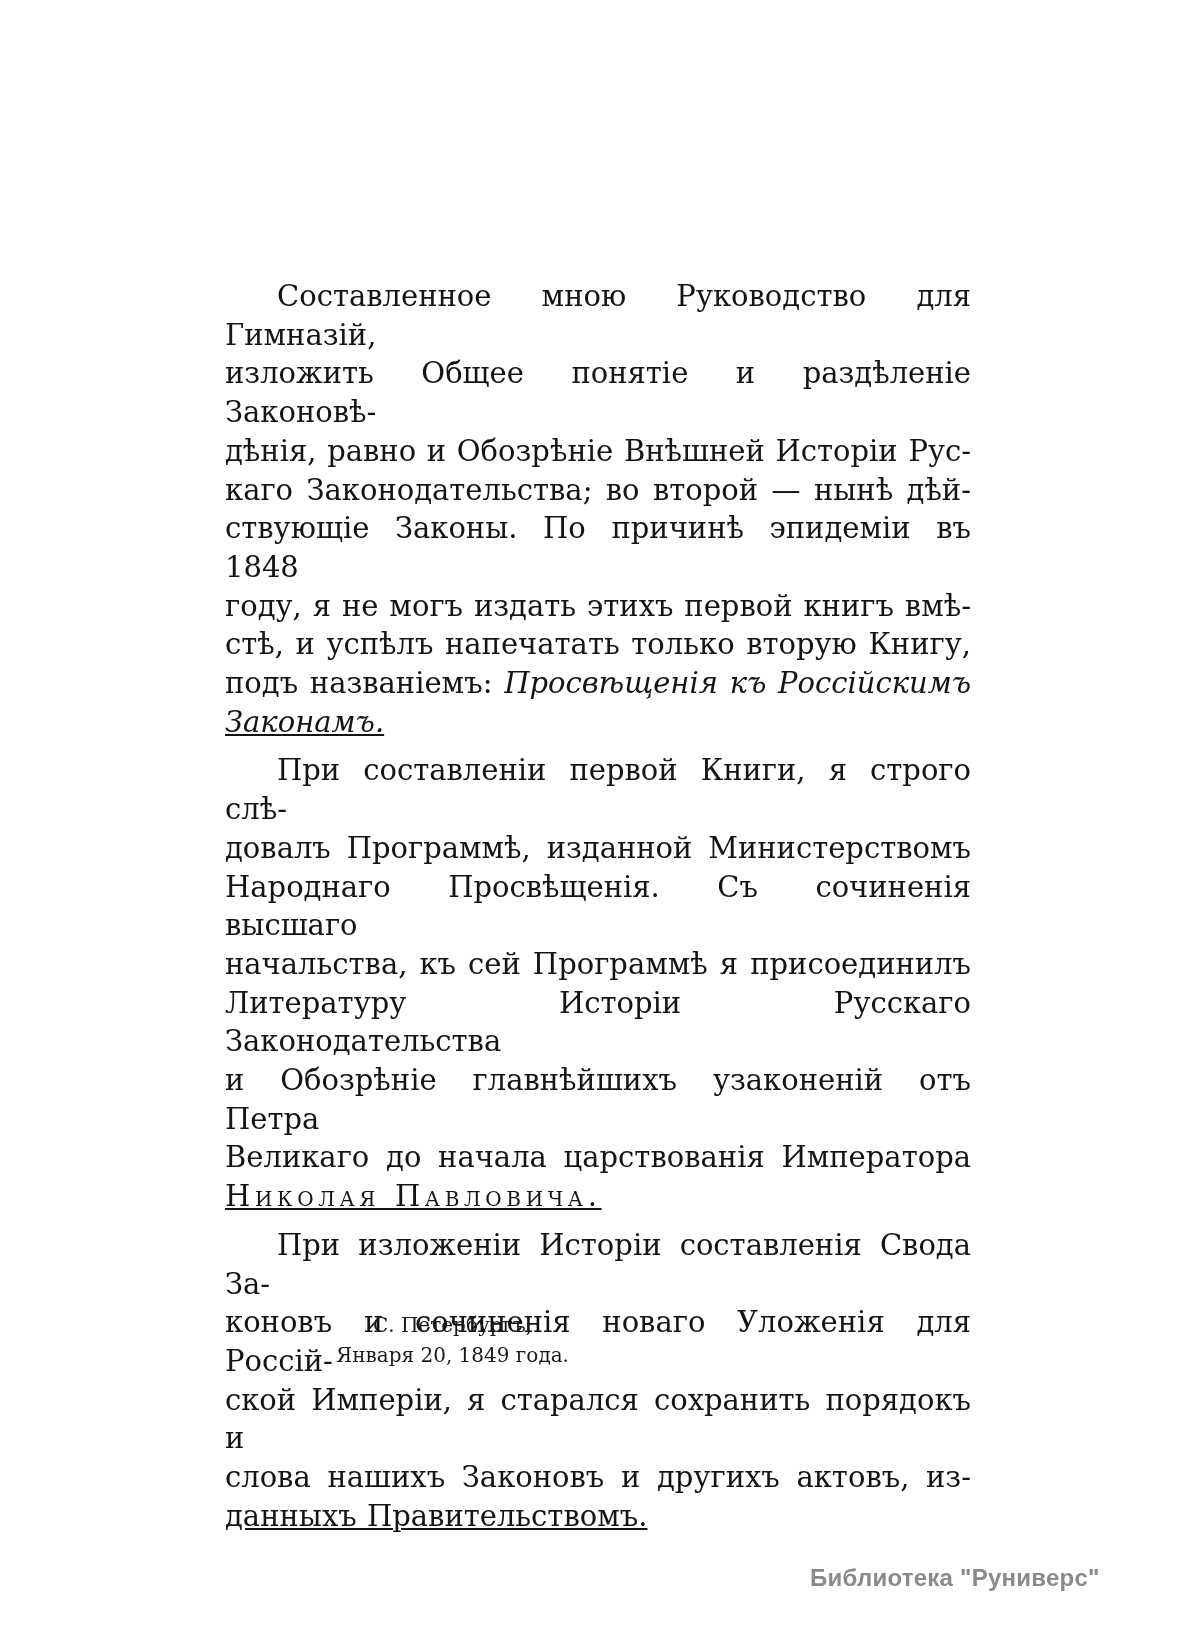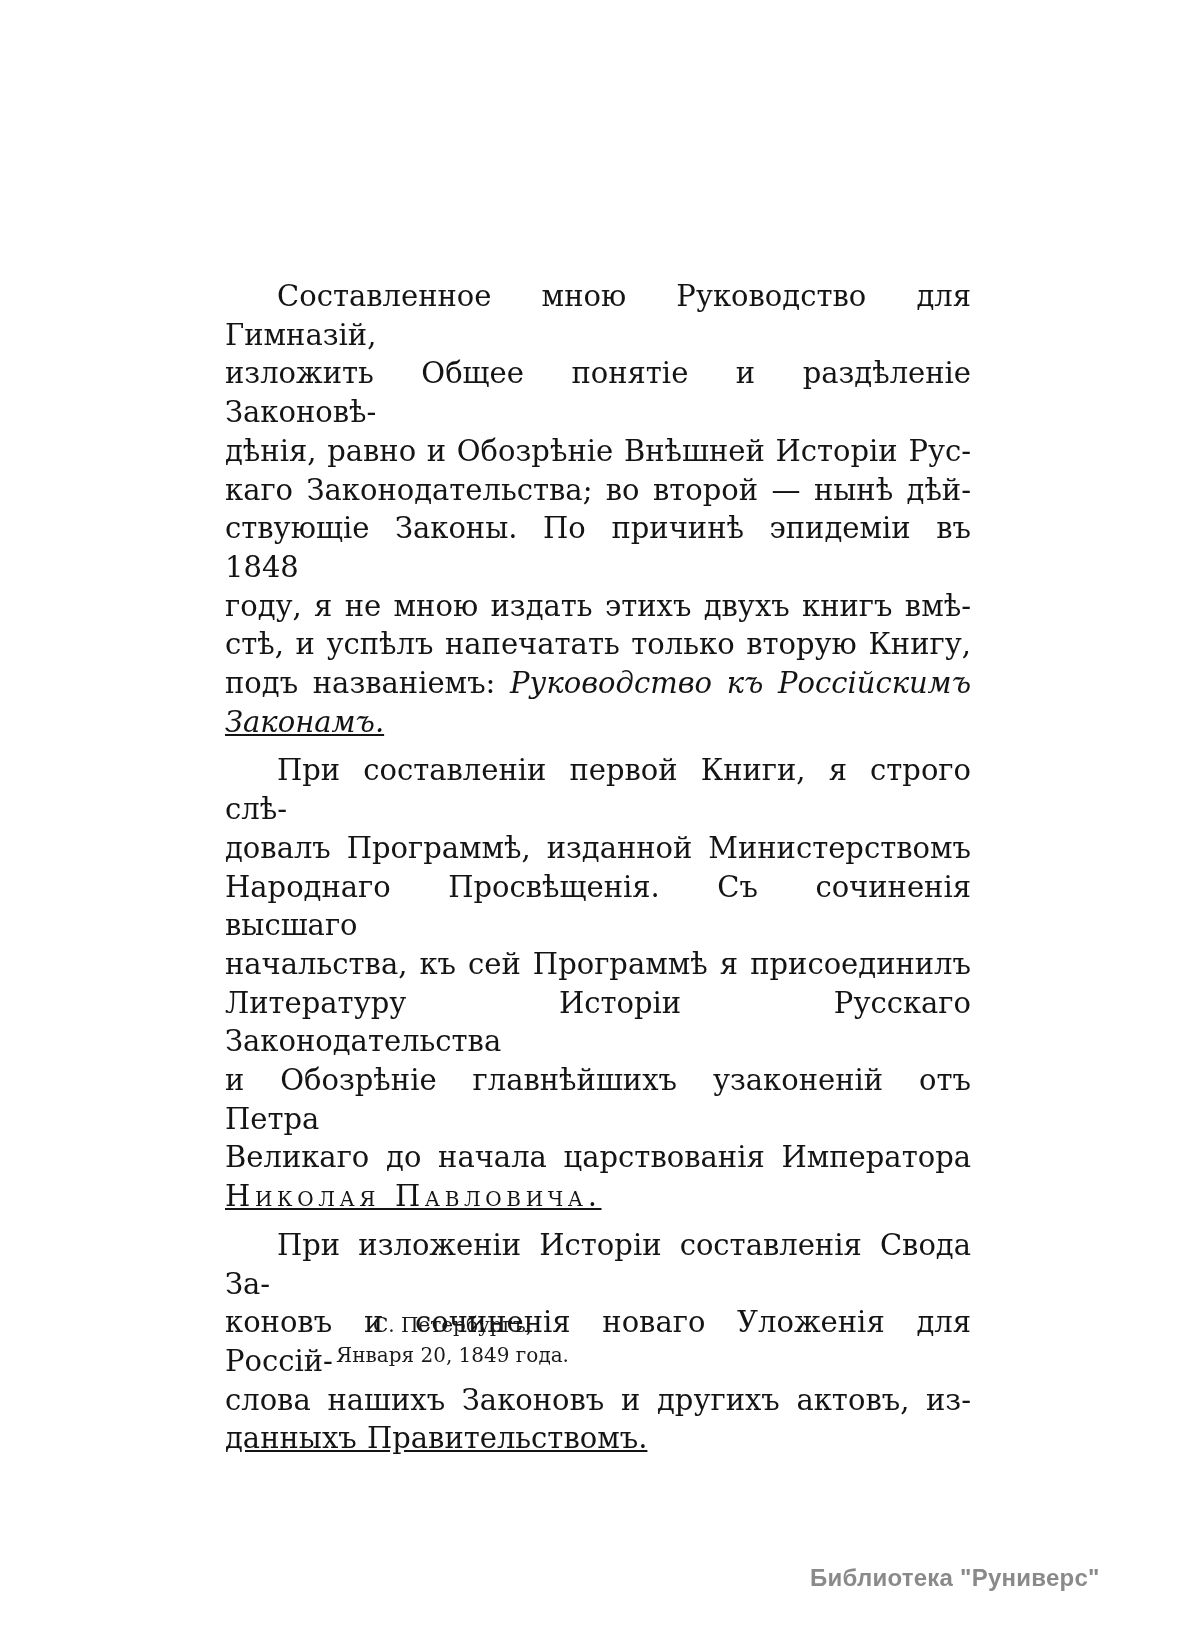--- a/index.html
+++ b/index.html
@@ -49,40 +49,41 @@
 <div class="page">
 
   <main class="text-block">
 
     <p class="para">
       <span class="ln indent">Составленное мною Руководство для Гимназій,</span>
       <span class="ln">изложить Общее понятіе и раздѣленіе Законовѣ-</span>
       <span class="ln">дѣнія, равно и Обозрѣніе Внѣшней Исторіи Рус-</span>
       <span class="ln">каго Законодательства; во второй — нынѣ дѣй-</span>
       <span class="ln">ствующіе Законы. По причинѣ эпидеміи въ 1848</span>
-      <span class="ln">году, я не мною издать этихъ двухъ книгъ вмѣ-</span>
+      <span class="ln">году, я не могъ издать этихъ первой книгъ вмѣ-</span>
       <span class="ln">стѣ, и успѣлъ напечатать только вторую Книгу,</span>
-      <span class="ln"><span>подъ названіемъ: </span><span class="it">Руководство къ Россійскимъ</span></span>
+      <span class="ln"><span>подъ названіемъ: </span><span class="it">Просвѣщенія къ Россійскимъ</span></span>
       <span class="ln lastline it">Законамъ.</span>
     </p>
 
     <p class="para">
       <span class="ln indent">При составленіи первой Книги, я строго слѣ-</span>
       <span class="ln">довалъ Программѣ, изданной Министерствомъ</span>
       <span class="ln">Народнаго Просвѣщенія. Съ сочиненія высшаго</span>
       <span class="ln">начальства, къ сей Программѣ я присоединилъ</span>
       <span class="ln">Литературу Исторіи Русскаго Законодательства</span>
       <span class="ln">и Обозрѣніе главнѣйшихъ узаконеній отъ Петра</span>
       <span class="ln">Великаго до начала царствованія Императора</span>
       <span class="ln lastline smallcaps">Николая Павловича.</span>
     </p>
 
     <p class="para">
       <span class="ln indent">При изложеніи Исторіи составленія Свода За-</span>
       <span class="ln">коновъ и сочиненія новаго Уложенія для Россій-</span>
+      <span class="ln">ской Имперіи, я старался сохранить порядокъ и</span>
       <span class="ln">слова нашихъ Законовъ и другихъ актовъ, из-</span>
       <span class="ln lastline">данныхъ Правительствомъ.</span>
     </p>
 
   </main>
 
   <div class="colophon">
     <div>С. Петербургъ,</div>
     <div>Января 20, 1849 года.</div>
   </div>

